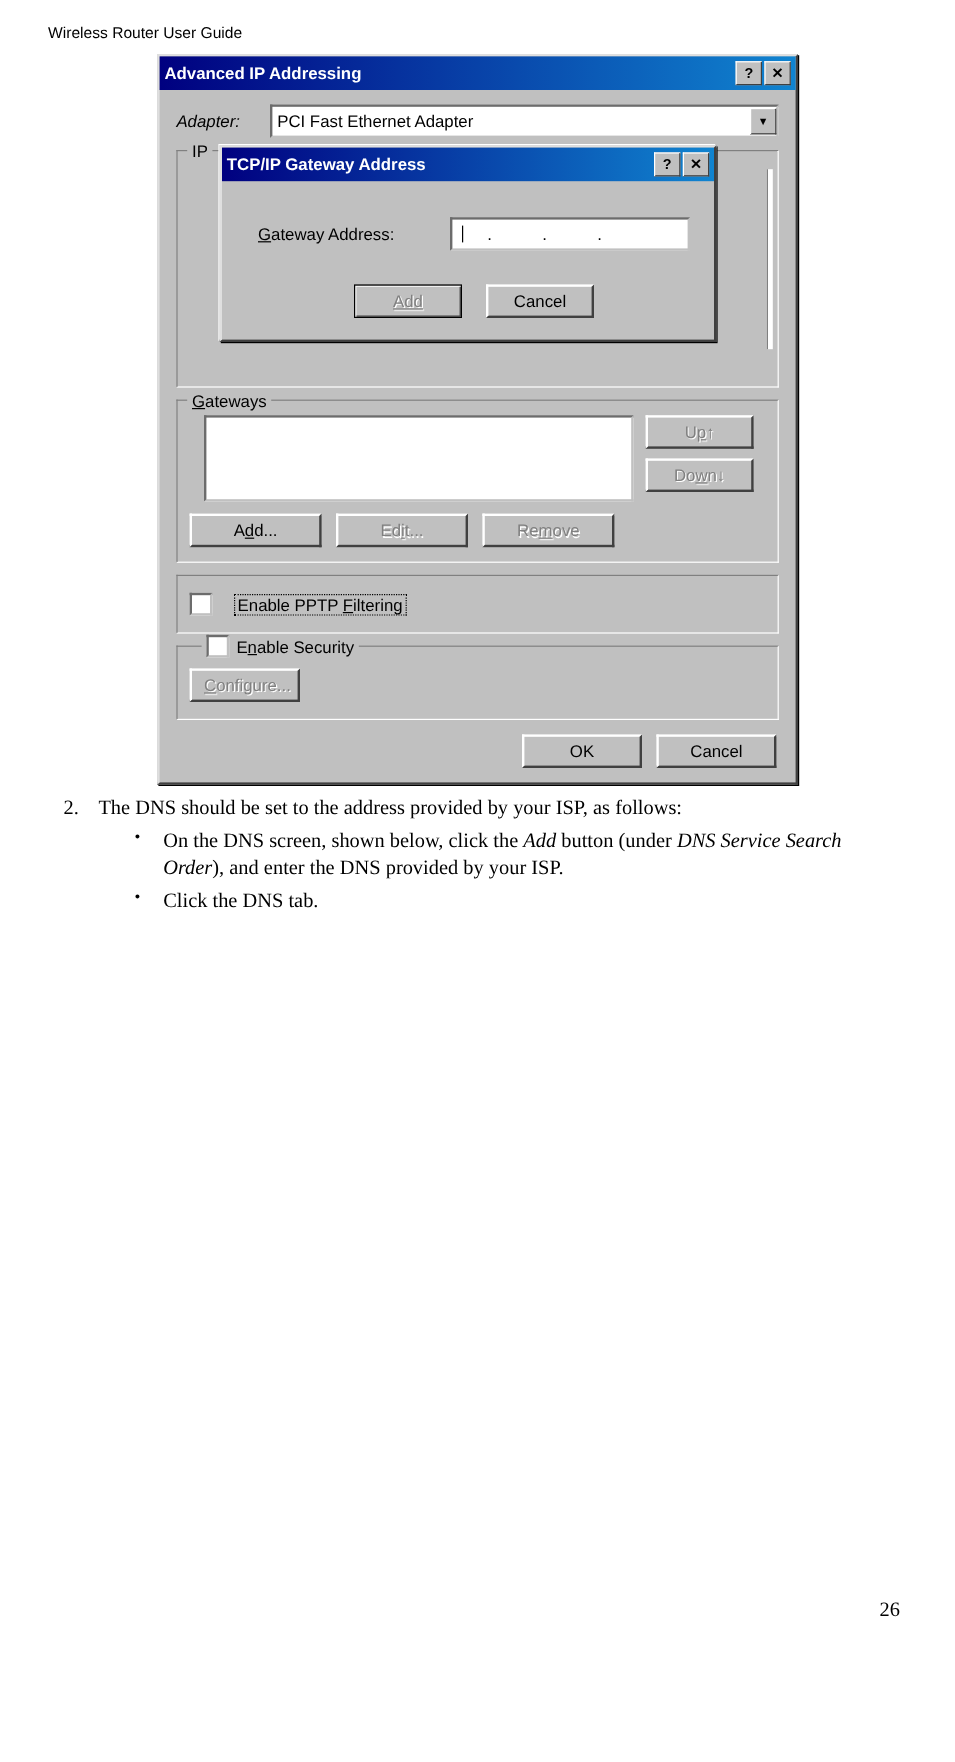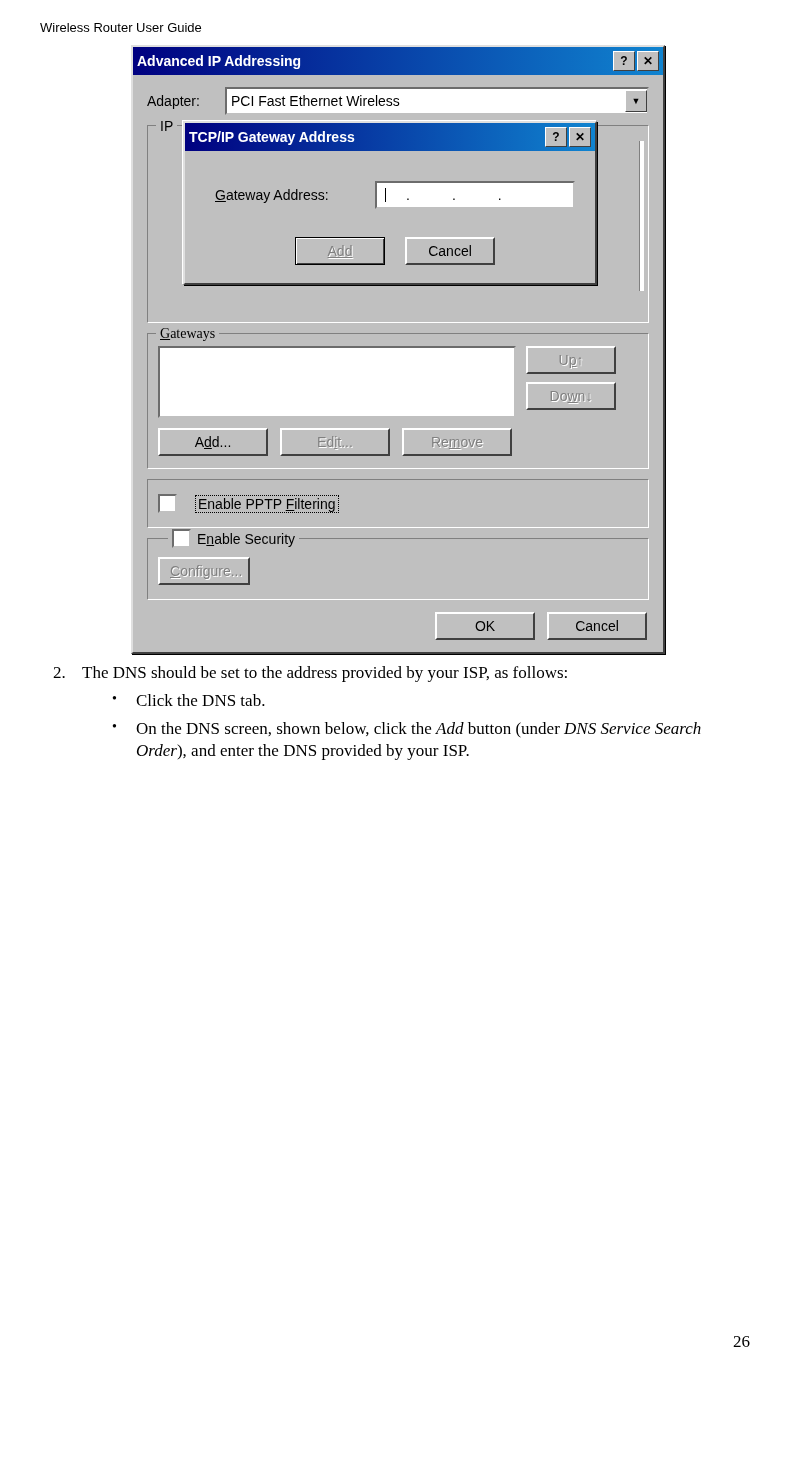--- a/index.html
+++ b/index.html
@@ -66,20 +66,21 @@
       padding: 12px 14px;
     }
     .adapter-row {
       display: flex;
       align-items: center;
       gap: 8px;
       margin-bottom: 10px;
     }
     .adapter-label {
       width: 70px;
+      font-style: italic;
     }
     .combobox {
       flex: 1;
       display: flex;
       background: white;
       border: 2px inset #c0c0c0;
       height: 24px;
       align-items: center;
       padding-left: 4px;
     }
@@ -176,25 +177,25 @@
       padding: 12px 10px;
       margin-bottom: 10px;
       position: relative;
     }
     .gateways-label {
       position: absolute;
       top: -8px;
       left: 8px;
       background: #c0c0c0;
       padding: 0 4px;
-      font-family: Liberation Serif, serif;
     }
     .gateways-content {
       display: flex;
       gap: 10px;
+      margin-left: 12px;
     }
     .listbox {
       width: 354px;
       height: 68px;
       background: white;
       border: 2px inset #c0c0c0;
     }
     .updown-col {
       display: flex;
       flex-direction: column;
@@ -330,21 +331,21 @@
         <span class="titlebar-text">Advanced IP Addressing</span>
         <div class="titlebar-buttons">
           <div class="titlebar-btn">?</div>
           <div class="titlebar-btn">✕</div>
         </div>
       </div>
       <div class="dialog-body">
         <div class="adapter-row">
           <span class="adapter-label"><span>Adapter:</span></span>
           <div class="combobox">
-            <span style="flex:1">PCI Fast Ethernet Wireless</span>
+            <span style="flex:1">PCI Fast Ethernet Adapter</span>
             <div class="combo-arrow">▼</div>
           </div>
         </div>
 
         <div class="ip-group">
           <span class="ip-group-label">IP</span>
           <div class="ip-edge"></div>
           <div class="inner-dialog">
             <div class="titlebar">
               <span class="titlebar-text">TCP/IP Gateway Address</span>
@@ -409,21 +410,21 @@
       </div>
     </div>
   </div>
 
 
   <div class="body-text">
     <ol class="main-list" start="2">
       <li>
         <span>The DNS should be set to the address provided by your ISP, as follows:</span>
         <ul class="bullet-list">
+          <li><span>On the DNS screen, shown below, click the </span><span class="italic">Add</span><span> button (under </span><span class="italic">DNS Service Search Order</span><span>), and enter the DNS provided by your ISP.</span></li>
           <li>Click the DNS tab.</li>
-          <li><span>On the DNS screen, shown below, click the </span><span class="italic">Add</span><span> button (under </span><span class="italic">DNS Service Search Order</span><span>), and enter the DNS provided by your ISP.</span></li>
         </ul>
       </li>
     </ol>
   </div>
 
   <div class="page-number">26</div>
 </div>
 
 </body></html>

